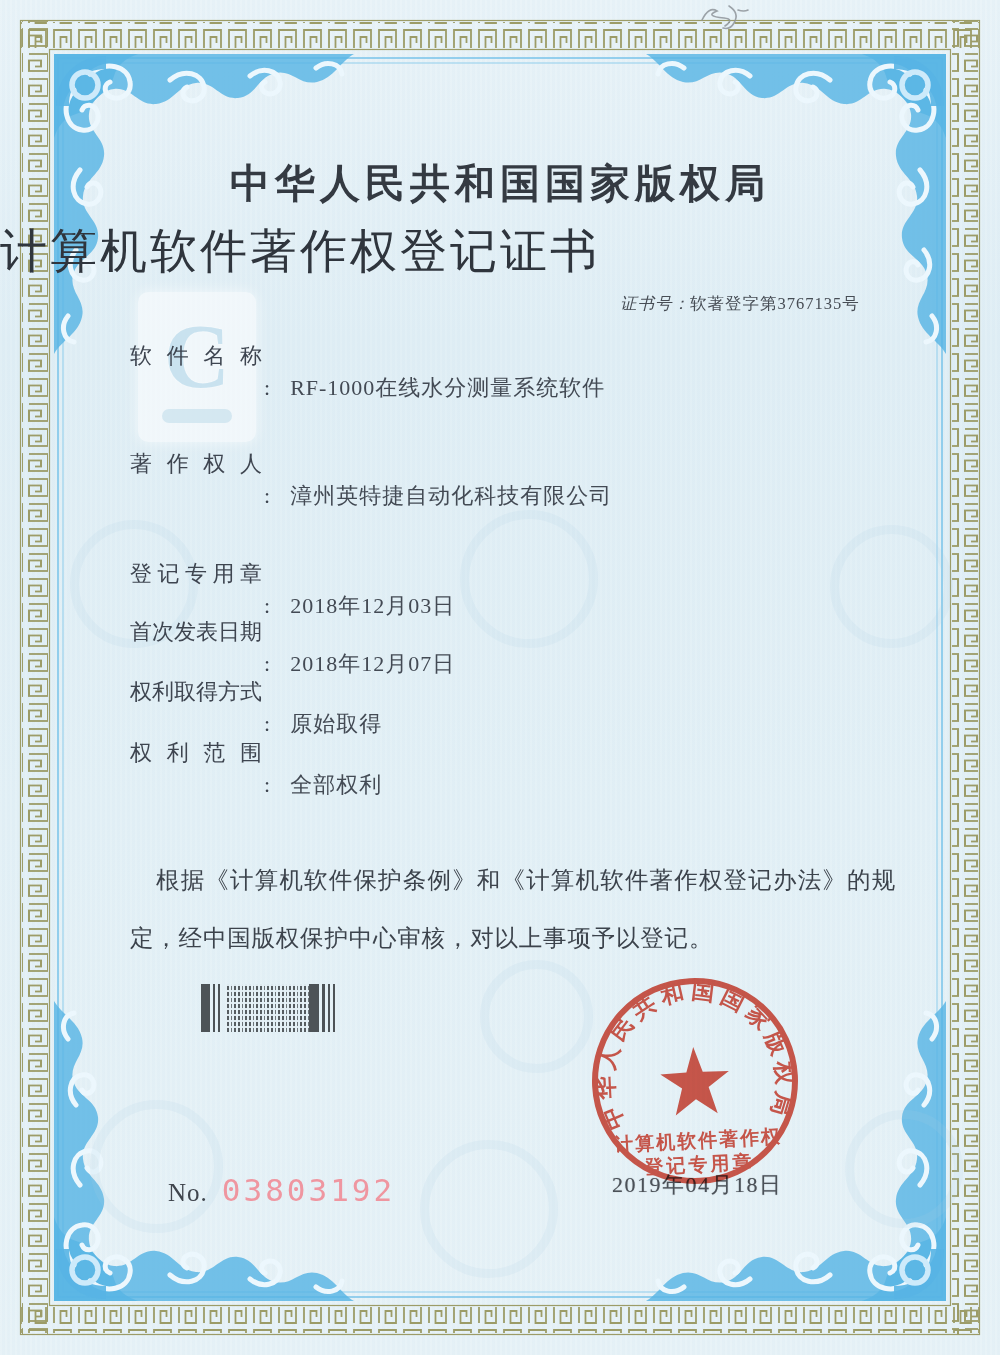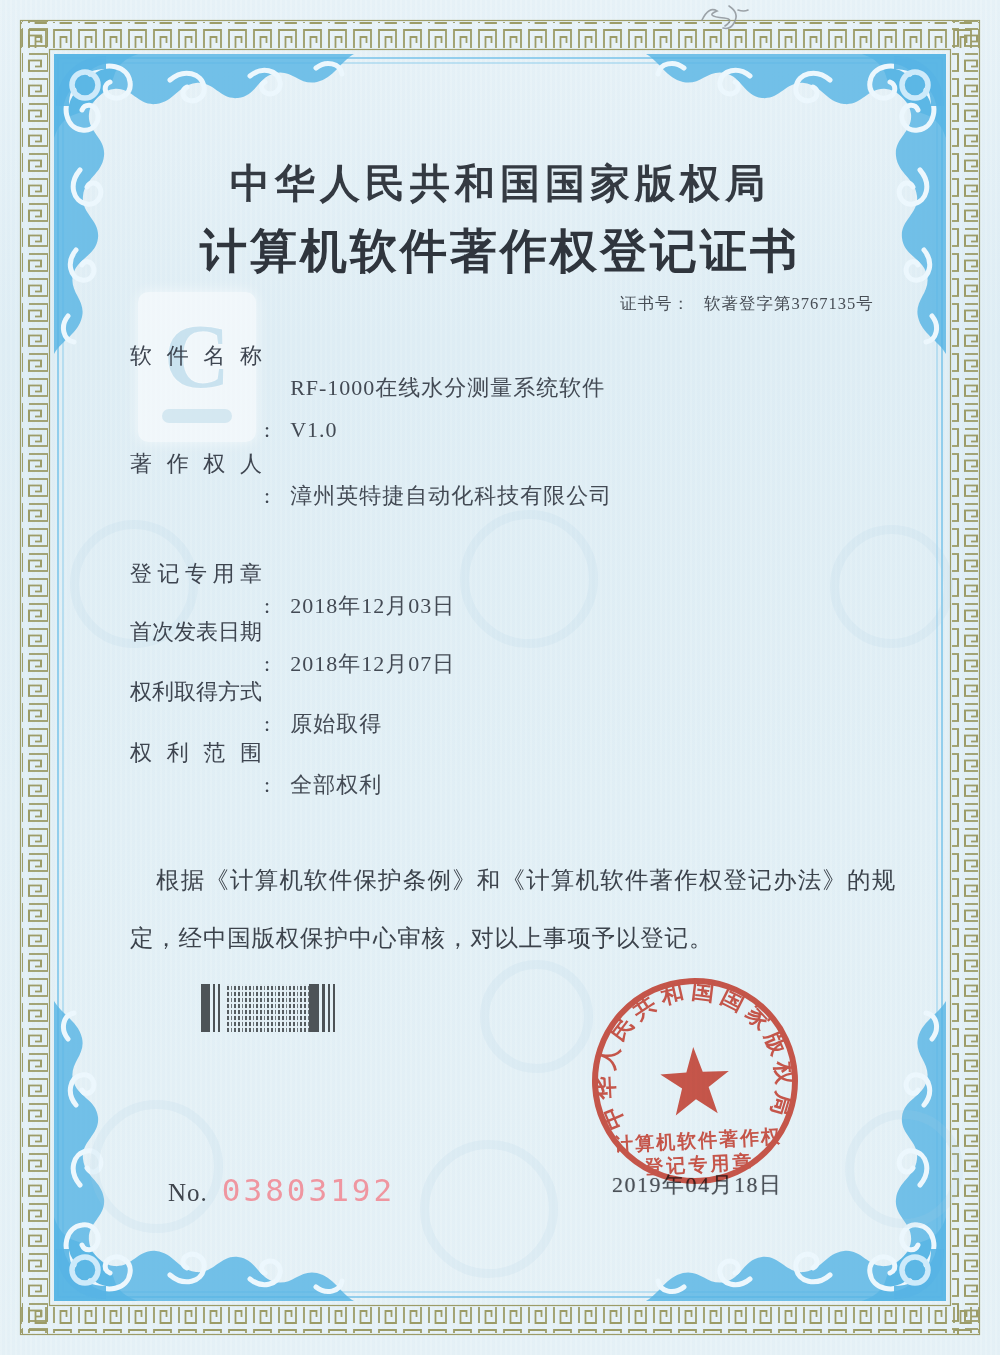--- a/index.html
+++ b/index.html
@@ -32,27 +32,27 @@
   .watermark .wm-caption{
     margin-top:8px;width:70px;height:14px;border-radius:7px;
     background:rgba(205,227,239,.8);
   }
   
   .authority{
     left:0;top:156px;width:1000px;text-align:center;
     font-size:40px;font-weight:bold;letter-spacing:5px;color:#343a42;
   }
   .cert-title{
-    left:0;top:220px;width:1000px;text-align:center;
-    font-size:47px;font-weight:bold;letter-spacing:3px;color:#2f353d;
+    left:0;top:220px;width:1000px;
+    font-size:47px;font-weight:normal;letter-spacing:3px;color:#2f353d;
   }
   .cert-no{
     left:620px;top:293px;font-size:16.5px;color:#474d55;letter-spacing:1px;
   }
-  .cert-no .cn-label{margin-right:14px;}
+  .cert-no .cn-label{font-style:italic;}
   
   .row{position:absolute;left:130px;font-size:22px;color:#3e4550;white-space:nowrap;}
   .row .label{
     display:inline-block;width:132px;
     text-align:justify;text-align-last:justify;
     vertical-align:top;letter-spacing:0;
   }
   .row .colon{display:inline-block;margin:0 2px 0 2px;}
   .row .value{display:inline-block;margin-left:18px;letter-spacing:1px;color:#434a54;margin-top:32px;}
   .row .version{display:block;margin-top:14px;letter-spacing:1px;}
@@ -149,21 +149,21 @@
   </div>
 
   <div class="abs authority">中华人民共和国国家版权局</div>
   <div class="abs cert-title">计算机软件著作权登记证书</div>
 
   <div class="abs cert-no">
     <span class="cn-label">证书号：</span><span>软著登字第3767135号</span>
   </div>
 
   <div class="row r1">
-    <span class="label">软件名称</span><span class="colon">:</span><span class="value"><span>RF-1000在线水分测量系统软件</span><span class="version">V1.0</span></span>
+    <span class="label">软件名称</span><span class="colon">:</span><span class="value"><span>RF-1000在线水分测量系统软件</span></span>
   </div>
 
   <div class="row r2">
     <span class="label">著作权人</span><span class="colon">:</span><span class="value">漳州英特捷自动化科技有限公司</span>
   </div>
 
   <div class="row r3">
     <span class="label">登记专用章</span><span class="colon">:</span><span class="value">2018年12月03日</span>
   </div>
 

